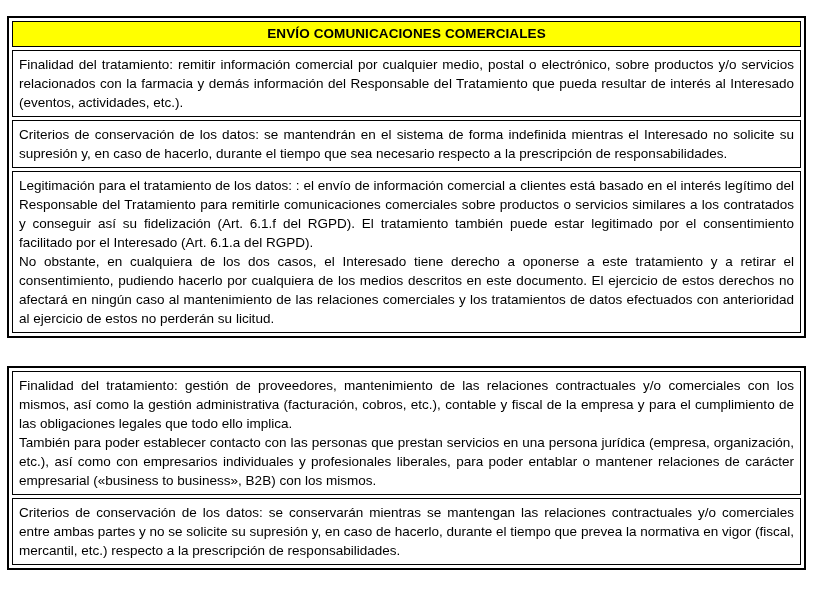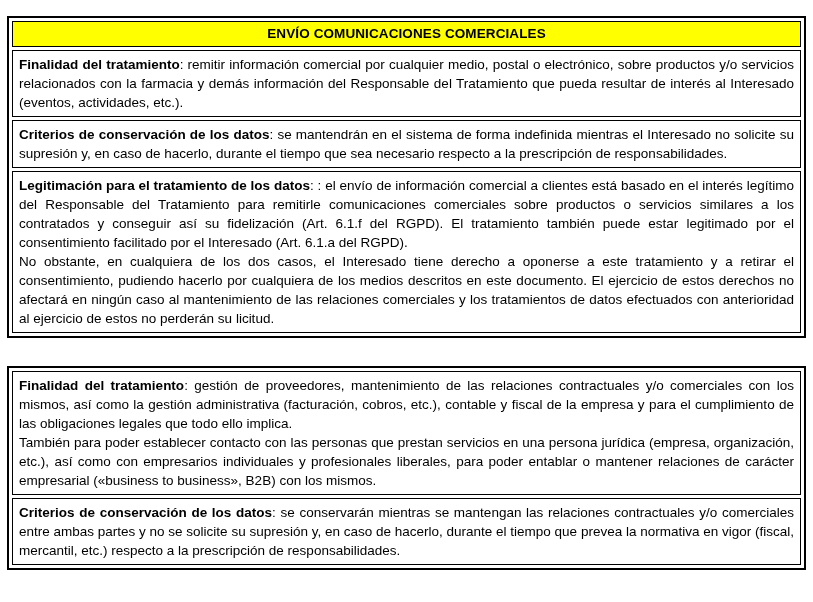--- a/index.html
+++ b/index.html
@@ -41,21 +41,21 @@
   }
   td.body-cell {
     border: 1px solid #000000;
     background: #ffffff;
     padding: 4px 6px;
     font-size: 13.5px;
     line-height: 19px;
     text-align: justify;
   }
   td.body-cell .lbl {
-    font-weight: bold;
+    font-weight: normal;
   }
   .para2 {
     text-align: justify;
   }
 </style>
 </head>
 <body>
 
 <div class="page">
 

